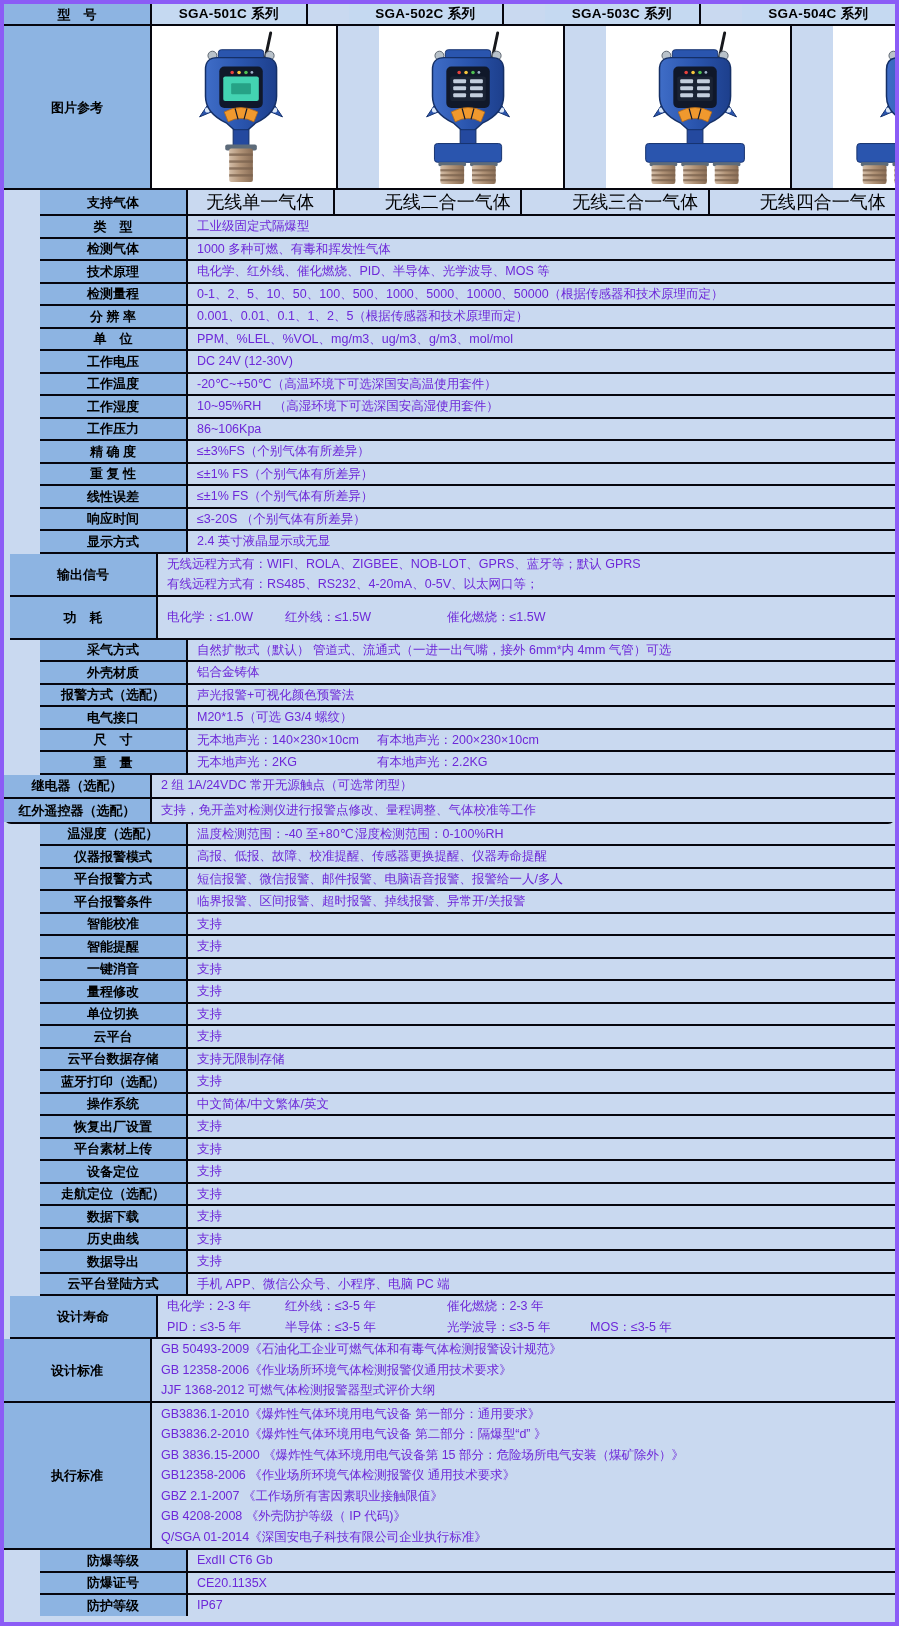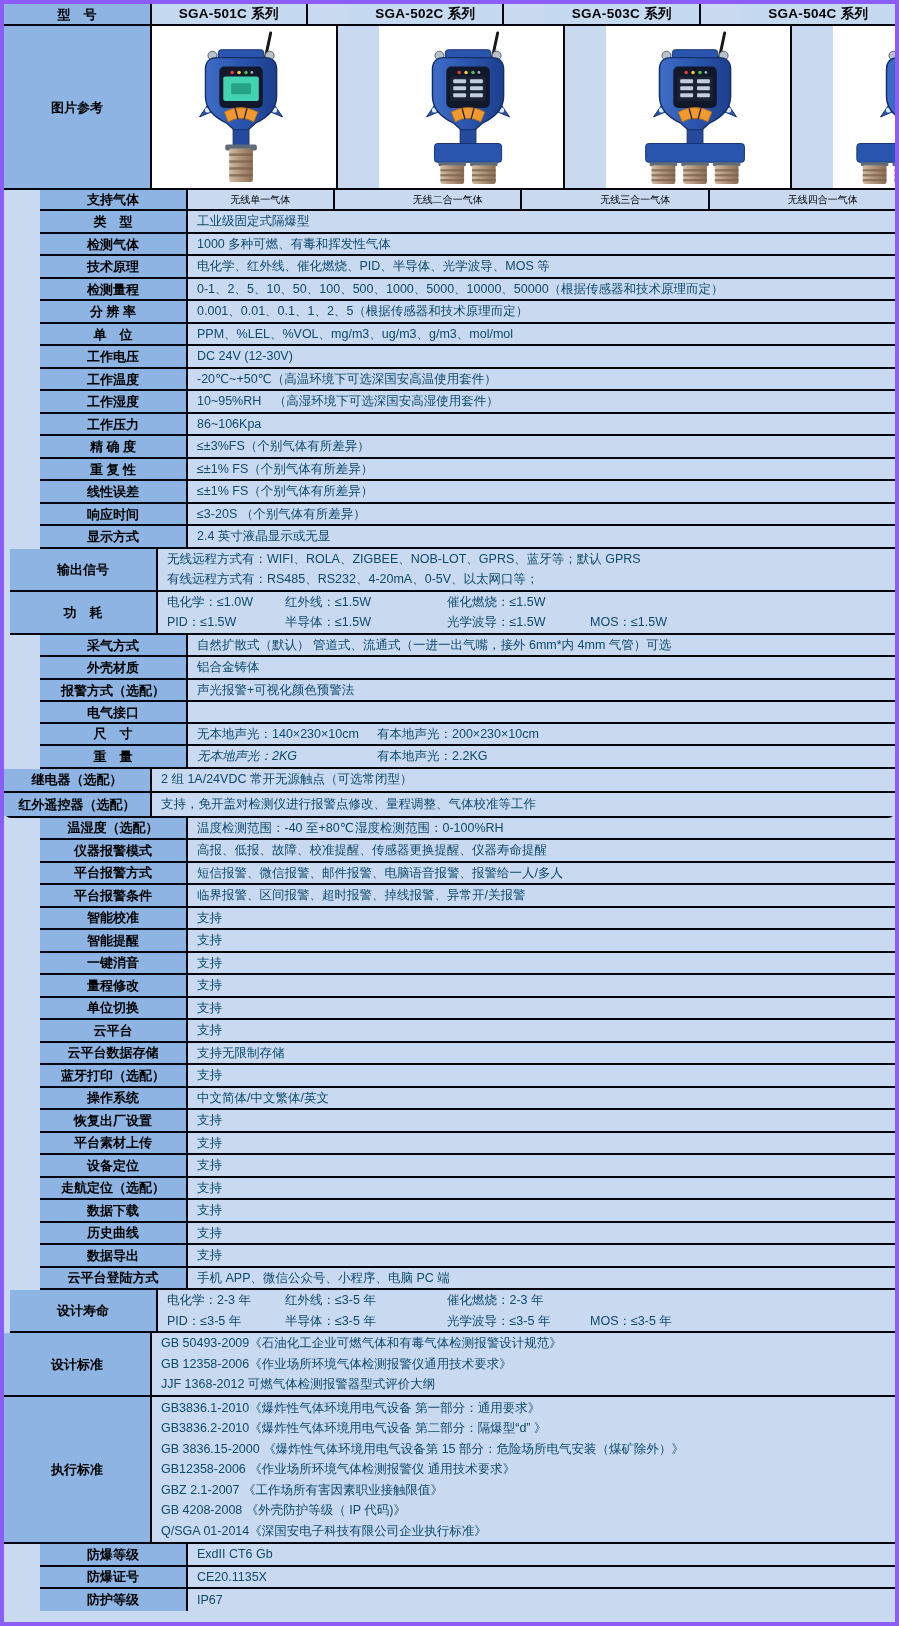--- a/index.html
+++ b/index.html
@@ -26,30 +26,30 @@
     background: #8db4e2;
     border-right: 2px solid #06060e;
     display: flex; align-items: center; justify-content: center;
     text-align: center;
     font-weight: bold; font-size: 13px; color: #000;
     line-height: 15px; padding: 0 2px;
   }
   .val {
     flex: 1 1 auto; background: #c9d9f0;
     display: flex; flex-direction: column; justify-content: center;
-    padding-left: 9px; font-size: 12.5px; color: #0c4a6e;
+    padding-left: 9px; font-size: 12.5px; color: #6d28d9;
     overflow: hidden;
   }
   .val .line { line-height: 20.5px; white-space: nowrap; }
   .seg { display: inline-block; vertical-align: top; }
   .cols { flex: 1 1 auto; display: flex; gap: 41px; }
   .cell {
     flex: 1 1 0; display: flex; align-items: center; justify-content: center;
     border-right: 2px solid #06060e; background: #c9d9f0;
-    font-size: 10px; color: #000; overflow: hidden;
+    font-size: 18px; color: #000; overflow: hidden;
   }
   .cell:last-child { border-right: 0; }
   .hdr .cell { background: #c5d9f1; font-weight: bold; font-size: 13.5px; letter-spacing: 0.3px; }
   .imgcell { background: #ffffff; }
   svg { display: block; }
 </style>
 </head>
 <body>
 
 <div class="tbl" id="tbl">
@@ -383,21 +383,20 @@
       <div class="lbl">输出信号</div>
       <div class="val">
         <div class="line">无线远程方式有：WIFI、ROLA、ZIGBEE、NOB-LOT、GPRS、蓝牙等；默认 GPRS</div>
         <div class="line">有线远程方式有：RS485、RS232、4-20mA、0-5V、以太网口等；</div>
       </div>
     </div>
     <div class="row h43">
       <div class="lbl">功　耗</div>
       <div class="val">
         <div class="line"><span class="seg" style="min-width: 118px;">电化学：≤1.0W</span><span class="seg" style="min-width: 162px;">红外线：≤1.5W</span><span class="seg" style="min-width: 143px;">催化燃烧：≤1.5W</span></div>
-        <div class="line"><span class="seg" style="min-width: 118px;">PID：≤1.5W</span><span class="seg" style="min-width: 162px;">半导体：≤1.5W</span><span class="seg" style="min-width: 143px;">光学波导：≤1.5W</span><span class="seg">MOS：≤1.5W</span></div>
       </div>
     </div>
     <div class="row h21">
       <div class="lbl">采气方式</div>
       <div class="val">
         <div class="line">自然扩散式（默认） 管道式、流通式（一进一出气嘴，接外 6mm*内 4mm 气管）可选</div>
       </div>
     </div>
     <div class="row h21">
       <div class="lbl">外壳材质</div>
@@ -406,31 +405,34 @@
       </div>
     </div>
     <div class="row h21">
       <div class="lbl">报警方式（选配）</div>
       <div class="val">
         <div class="line">声光报警+可视化颜色预警法</div>
       </div>
     </div>
     <div class="row h21">
       <div class="lbl">电气接口</div>
+      <div class="val">
+        <div class="line">M20*1.5（可选 G3/4 螺纹）</div>
+      </div>
     </div>
     <div class="row h21">
       <div class="lbl">尺　寸</div>
       <div class="val">
         <div class="line"><span class="seg" style="min-width: 180px;">无本地声光：140×230×10cm</span><span class="seg">有本地声光：200×230×10cm</span></div>
       </div>
     </div>
     <div class="row h21">
       <div class="lbl">重　量</div>
       <div class="val">
-        <div class="line"><span class="seg" style="min-width: 180px; font-style: italic;">无本地声光：2KG</span><span class="seg">有本地声光：2.2KG</span></div>
+        <div class="line"><span class="seg" style="min-width: 180px;">无本地声光：2KG</span><span class="seg">有本地声光：2.2KG</span></div>
       </div>
     </div>
     <div class="row h24">
       <div class="lbl">继电器（选配）</div>
       <div class="val">
         <div class="line">2 组 1A/24VDC 常开无源触点（可选常闭型）</div>
       </div>
     </div>
     <div class="row h25">
       <div class="lbl">红外遥控器（选配）</div>

